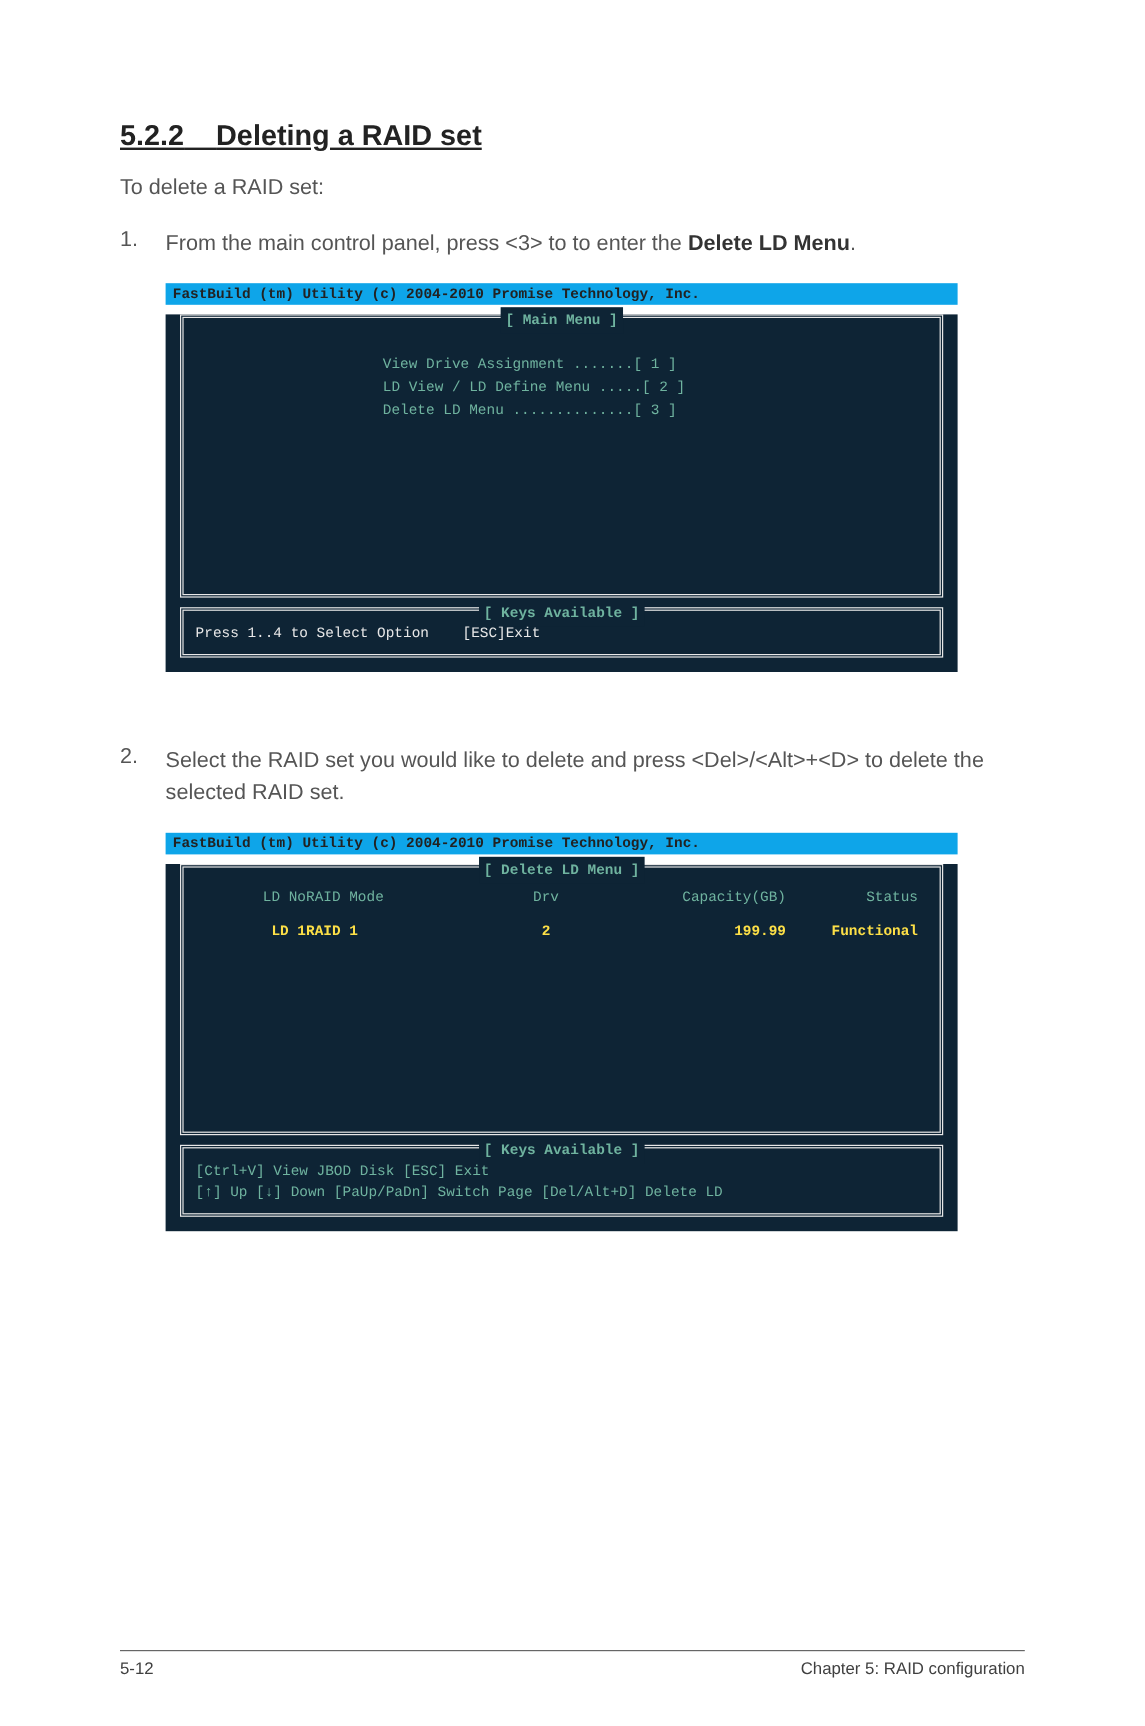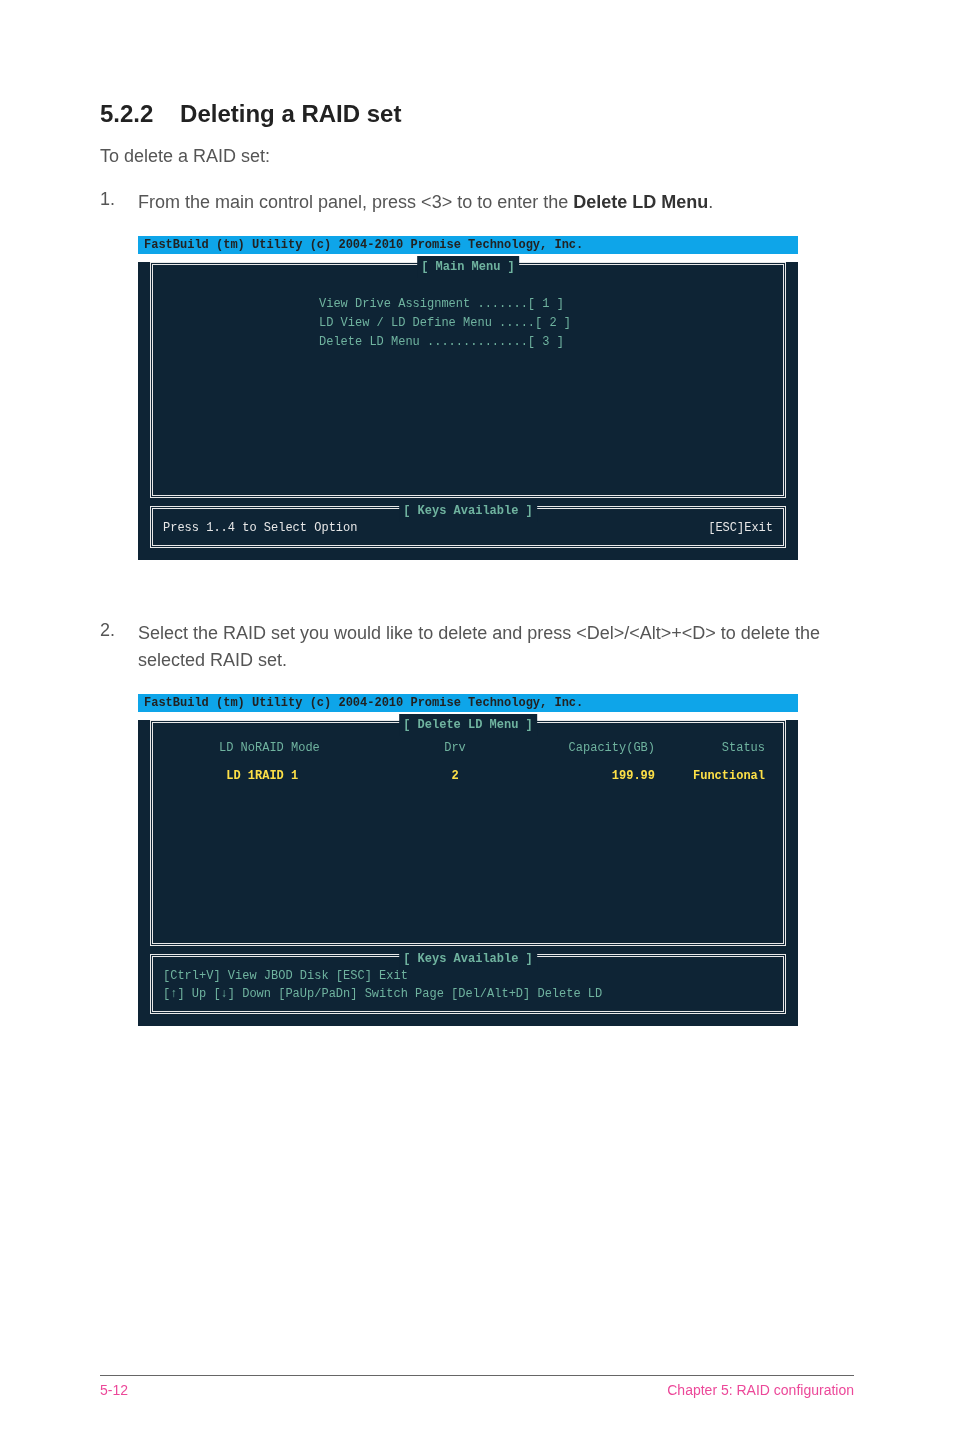--- a/index.html
+++ b/index.html
@@ -14,20 +14,21 @@
     font-family: Arial, Helvetica, sans-serif;
     color: #333;
     padding: 100px 100px 40px 100px;
     position: relative;
   }
   .section-heading {
     font-size: 24px;
     font-weight: bold;
     color: #222;
     margin-bottom: 18px;
+    text-decoration: underline;
   }
   .intro-text {
     font-size: 18px;
     color: #555;
     margin-bottom: 22px;
   }
   .step-row {
     display: flex;
     font-size: 18px;
     color: #555;
@@ -98,22 +99,22 @@
   .menu-lines div {
     line-height: 1.6;
     white-space: pre;
   }
 
   .keys-frame-1 {
     padding: 12px 10px 10px 10px;
   }
   .keys-content-1 {
     display: flex;
-    justify-content: space-between;
     color: #e8e8e8;
+    gap: 28px;
   }
 
   
   .delete-menu-frame {
     height: 226px;
     padding: 18px 12px 0 12px;
   }
   .table-header-row {
     display: flex;
     color: #6fb39f;
@@ -142,21 +143,21 @@
   .footer {
     position: absolute;
     bottom: 40px;
     left: 100px;
     right: 100px;
     border-top: 1px solid #666;
     padding-top: 6px;
     display: flex;
     justify-content: space-between;
     font-size: 14px;
-    color: #ec4899;
+    color: #404040;
     align-items: center;
   }
 </style>
 </head>
 <body>
 
 <h2 class="section-heading">
   <span>5.2.2</span>&nbsp;&nbsp;&nbsp;&nbsp;<span>Deleting a RAID set</span>
 </h2>
 

